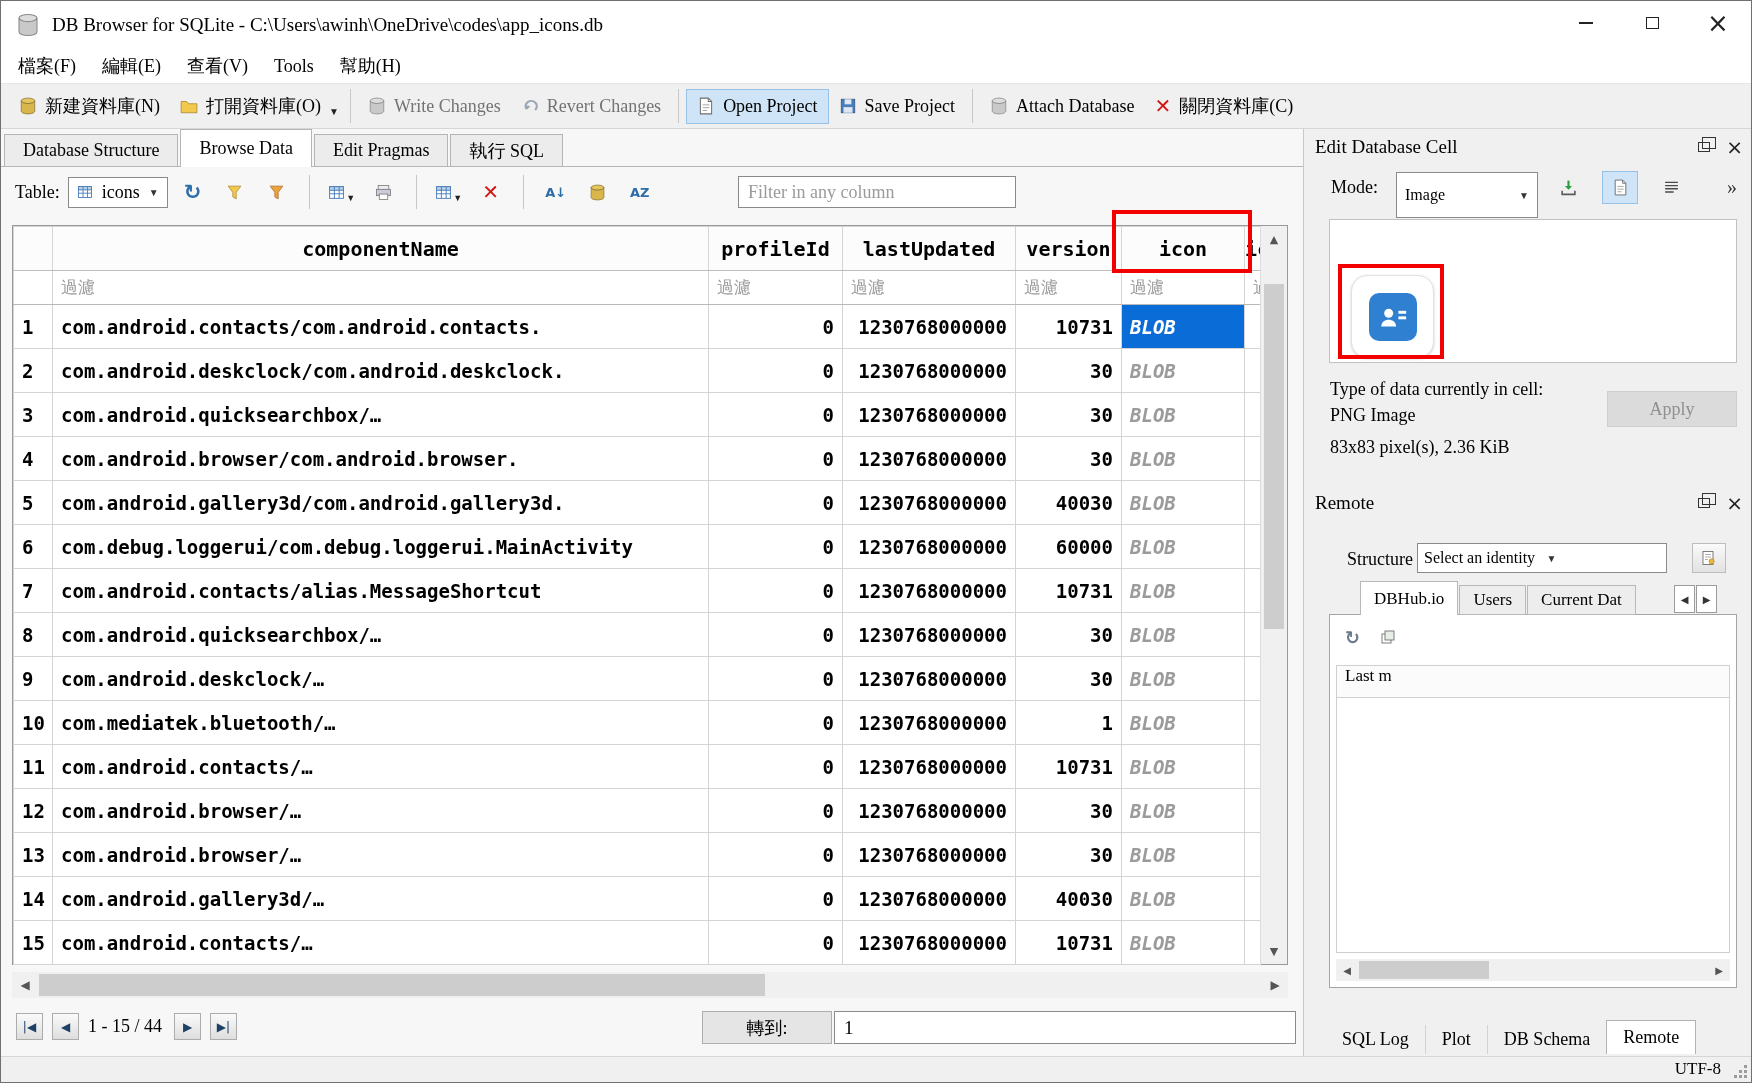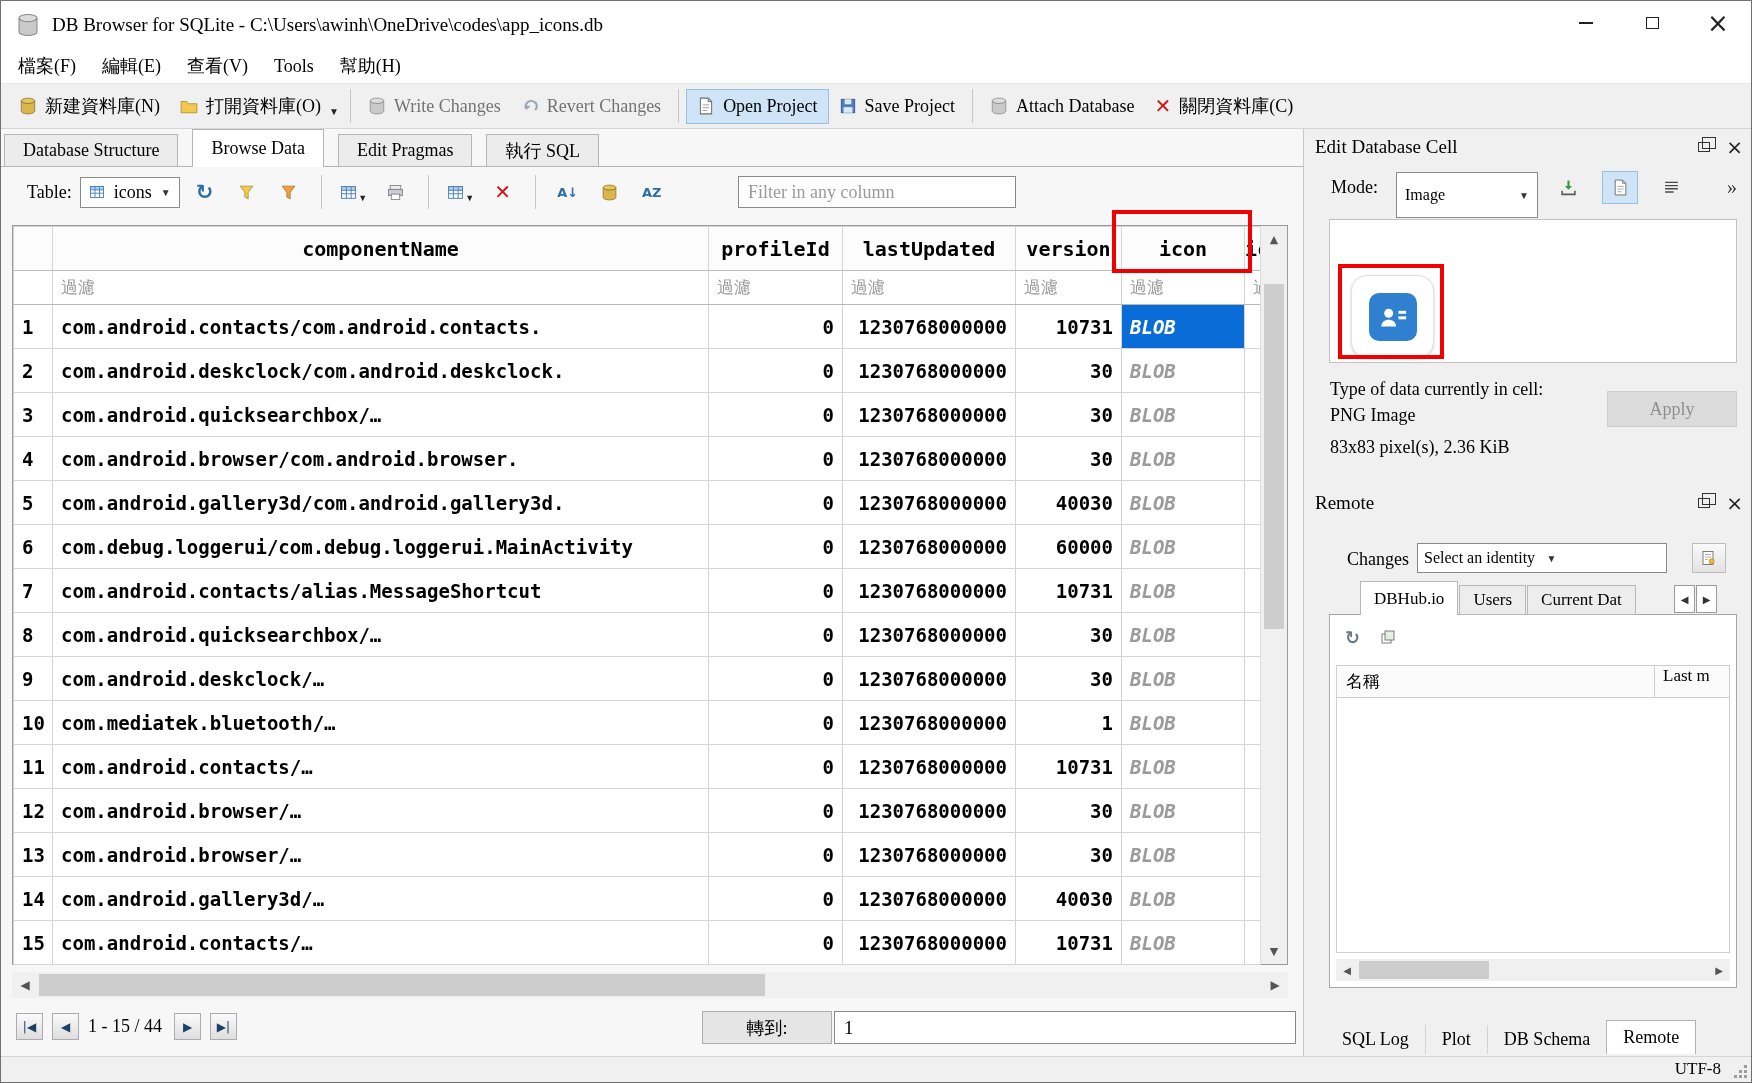--- a/index.html
+++ b/index.html
@@ -26,25 +26,25 @@
 .ic{flex:0 0 auto}
 
 
 .content{position:absolute;top:128px;left:0;right:0;bottom:26px}
 .left{position:absolute;left:0;top:0;width:1302px;height:100%;background:#f7f7f7}
 .right{position:absolute;left:1302px;top:0;right:0;height:100%;background:#f0f0f0;border-left:1px solid #c9c9c9}
 
 
 .tabline{position:absolute;left:0;width:1302px;top:37px;height:1px;background:#b5b5b5;z-index:1}
 .maintabs{position:absolute;left:3px;top:0;height:38px;display:flex;align-items:flex-end;font-size:18px;z-index:2}
-.tab{height:33px;display:flex;align-items:center;padding:0 18px;background:#ececec;border:1px solid #b5b5b5;margin-right:14px}
+.tab{height:33px;display:flex;align-items:center;padding:0 18px;background:#ececec;border:1px solid #b5b5b5;margin-right:2px}
 .tab.active{background:#fff;height:38px;border-bottom:none}
 
 
-.controls{position:absolute;left:0;top:38px;height:50px;width:100%;display:flex;align-items:center;padding-left:26px;font-size:18px;gap:8px}
+.controls{position:absolute;left:0;top:38px;height:50px;width:100%;display:flex;align-items:center;padding-left:14px;font-size:18px;gap:8px}
 .combo{display:flex;align-items:center;background:#fff;border:1px solid #8a8a8a;height:31px;padding:0 8px;gap:9px}
 .caret{font-size:10px;color:#333}
 .gbtn{width:34px;height:34px;display:flex;align-items:center;justify-content:center;gap:1px}
 .refresh-glyph{color:#2d6da8;font-weight:bold;font-size:21px;font-family:"DejaVu Sans",sans-serif}
 .mini-dd{font-size:9px;color:#222;margin-top:12px}
 .txt-ic{font-family:"DejaVu Sans",sans-serif;font-weight:bold;font-size:13px;color:#2d6da8}
 .filterbox{position:absolute;left:737px;top:9px;width:278px;height:32px;border:1px solid #8a8a8a;font-family:"Liberation Serif",serif;font-size:18px;padding:0 9px;color:#333;background:#fff}
 .filterbox::placeholder{color:#9b9b9b}
 
 
@@ -590,21 +590,21 @@
 
       <div class="redbox" style="left:34px;top:135px;width:106px;height:95px"></div>
 
       <div class="panel-hdr remote-hdr">
         <span>Remote</span>
         <div class="ph-btns">
           <span class="float-ic"></span>
           <span class="x-ic">×</span>
         </div>
       </div>
-      <span class="id-label">Changes</span>
+      <span class="id-label">Structure</span>
       <div class="combo id-combo">
         <span>Select an identity to conne</span>
         <span class="caret">▼</span>
       </div>
       <div class="id-btn">
         <svg class="ic" width="16" height="16" viewBox="0 0 16 16">
             <use href="#i-cert"></use>
           </svg>
       </div>
 
@@ -618,23 +618,20 @@
 
       <div class="remote-body">
         <div class="rb-toolbar">
           <span class="refresh-glyph" style="font-size:18px;color:#6a7a8a">↻</span>
           <svg class="ic" width="16" height="16" viewBox="0 0 16 16">
               <use href="#i-clone"></use>
             </svg>
         </div>
         <div class="rb-table">
           <div class="rb-table-hdr">
-            <div class="rb-col-name">
-                <span>名稱</span>
-              </div>
             <div class="rb-col-last">
                 <span>Last m</span>
               </div>
           </div>
         </div>
         <div class="rb-hscroll">
           <div class="rb-hs-btn" style="left:0">◀</div>
           <div class="rb-hs-thumb"></div>
           <div class="rb-hs-btn" style="right:0">▶</div>
         </div>

